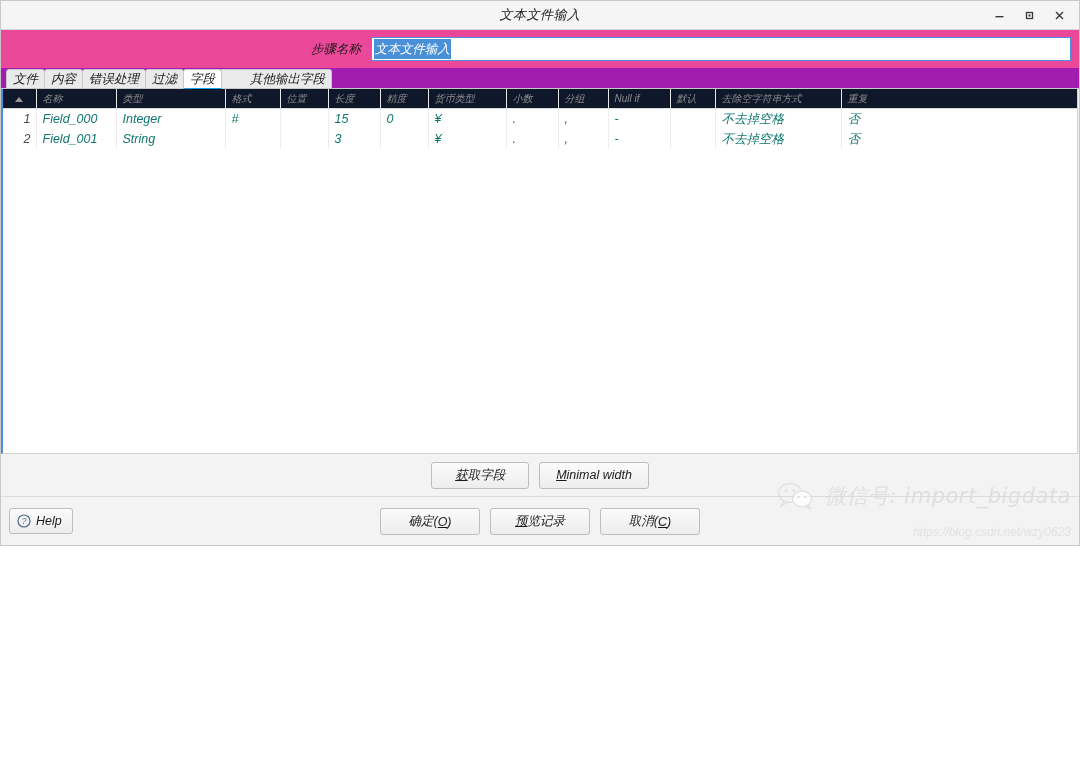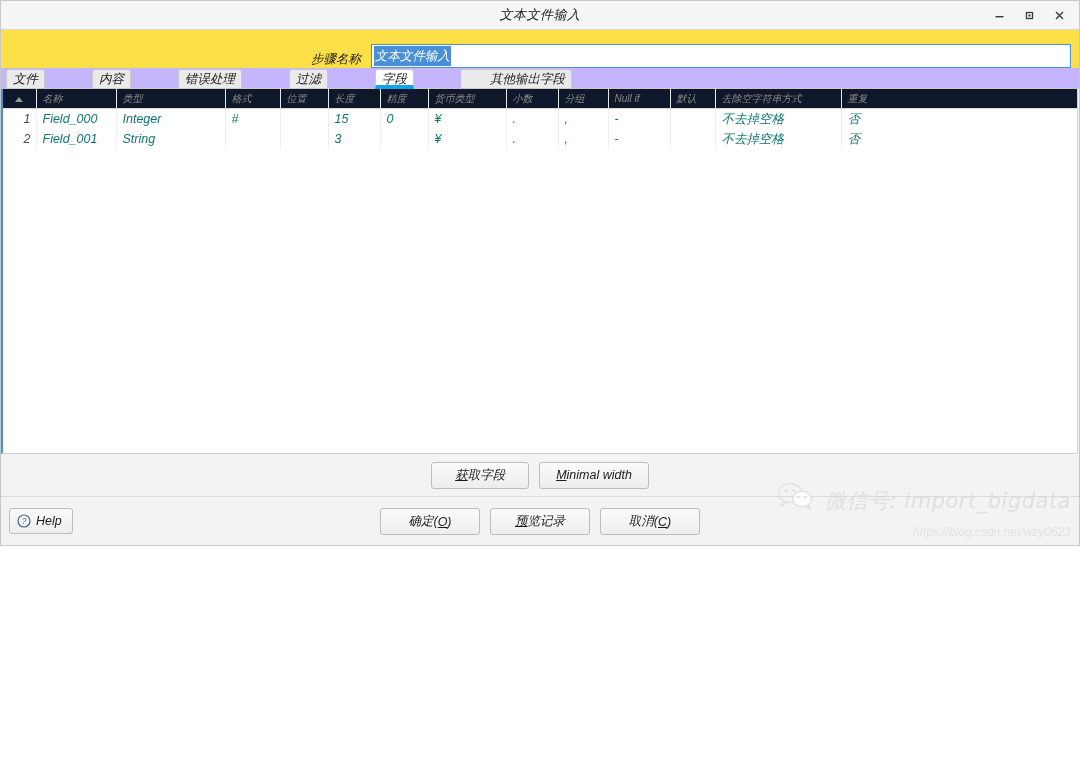--- a/index.html
+++ b/index.html
@@ -60,23 +60,23 @@
     align-items: center;
     justify-content: center;
     color: #3a3a3a;
   }
   .win-btn svg { display: block; }
 
   
   .stepname-row {
     flex: 0 0 38px;
     height: 38px;
-    background: #fde047;
-    display: flex;
-    align-items: flex-end;
+    background: #ec4899;
+    display: flex;
+    align-items: center;
     padding: 0 8px 0 0;
     box-sizing: border-box;
   }
   .stepname-label {
     width: 370px;
     text-align: right;
     padding-right: 10px;
     box-sizing: border-box;
     font-size: 12.5px;
     color: #1b1b1b;
@@ -102,22 +102,21 @@
 
   
   .tabstrip {
     flex: 0 0 21px;
     height: 21px;
     position: relative;
     display: flex;
     align-items: flex-end;
     padding-left: 5px;
     box-sizing: border-box;
-    background: #c4b5fd;
-    gap: 48px;
+    background: #a21caf;
   }
   .tabstrip::after {
     content: "";
     position: absolute;
     left: 0; right: 0; bottom: 0;
     height: 1px;
     background: #c9c9c9;
   }
   .tab {
     position: relative;
@@ -129,21 +128,21 @@
     background: #eaeaea;
     border: 1px solid #c9c9c9;
     border-bottom: 1px solid #c9c9c9;
     border-radius: 3px 3px 0 0;
     margin-right: -1px;
     box-sizing: border-box;
     z-index: 1;
   }
   .tab.selected {
     background: #ffffff;
-    border-bottom: 4px solid #0ea5e9;
+    border-bottom: 1px solid #0ea5e9;
     z-index: 3;
   }
   .tab.selected + .tab {
     border-left: none;
     padding-left: 29px;
     border-radius: 0 3px 0 0;
   }
 
   
   .table-wrap {
@@ -274,21 +273,21 @@
     gap: 10px;
   }
   .bottom-actions .btn { height: 27px; min-width: 100px; }
 
   
   .watermark {
     position: absolute;
     right: 8px;
     bottom: 30px;
     display: flex;
-    align-items: flex-end;
+    align-items: flex-start;
     gap: 10px;
     pointer-events: none;
     opacity: .75;
   }
   .wm-text {
     font-size: 21px;
     color: #d9d9d9;
     letter-spacing: .5px;
     white-space: nowrap;
     font-family: "DejaVu Sans", sans-serif;

